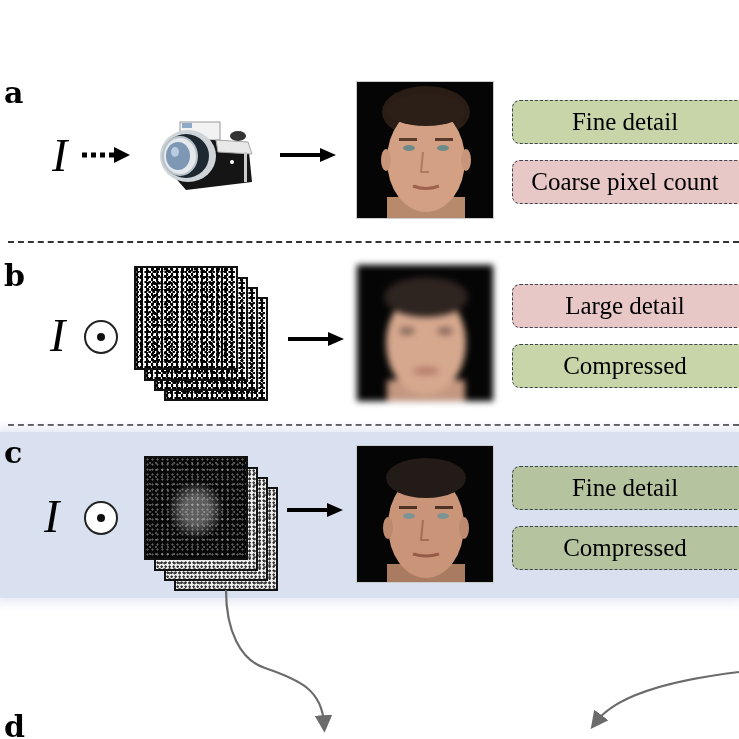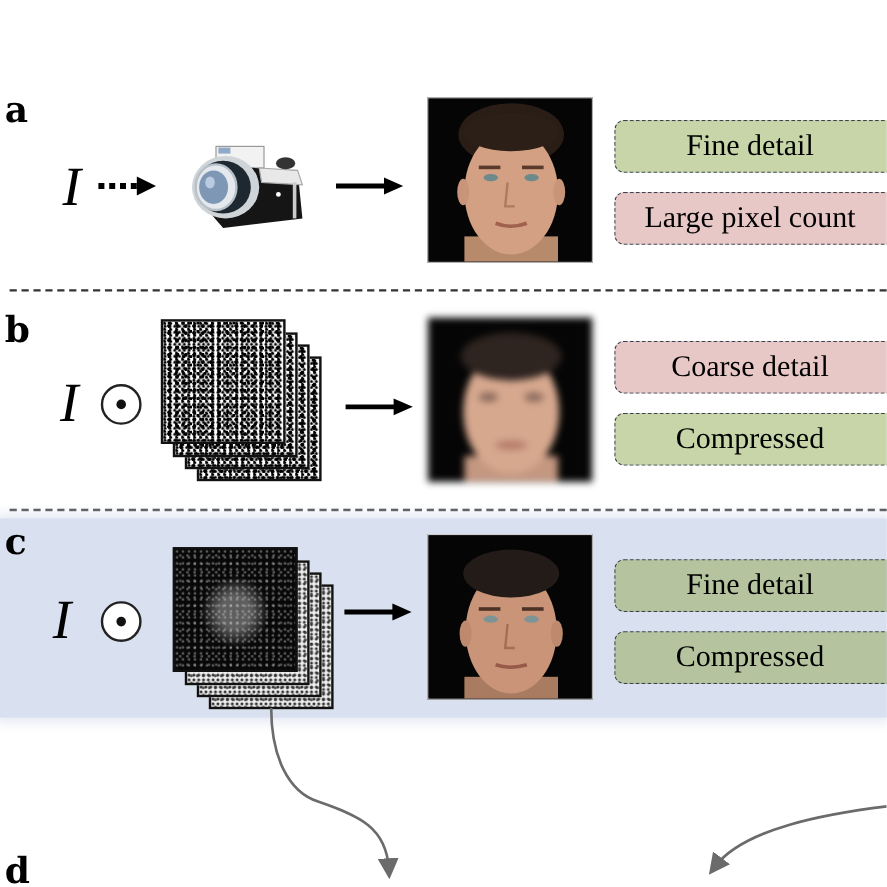--- a/index.html
+++ b/index.html
@@ -76,21 +76,21 @@
     <path d="M66 70 L64 90 L72 90" stroke="#b07a5e" stroke-width="2" fill="none"></path>
     <path d="M56 104 Q69 109 82 104" stroke="#a0614f" stroke-width="3" fill="none"></path>
     <ellipse cx="29" cy="78" rx="5" ry="11" fill="#c8957a"></ellipse>
     <ellipse cx="109" cy="78" rx="5" ry="11" fill="#c8957a"></ellipse>
   </svg>
 </div>
 <div class="label-box green" style="top:100px;">
     <span>Fine detail</span>
   </div>
 <div class="label-box red" style="top:160px;">
-    <span>Large pixel count</span>
+    <span>Coarse pixel count</span>
   </div>
 
 <div class="separator" style="top:241px;"></div>
 
 <div class="panel-letter" style="left:4px; top:261px;">b</div>
 <div class="I-sym" style="left:50px; top:313px;">I</div>
 <div class="odot" style="left:84px; top:320px;"></div>
 <div class="abs" style="left:132px; top:265px; width:140px; height:140px;">
   <div class="stack-sheet noise" style="left:32px; top:32px;"></div>
   <div class="stack-sheet noise" style="left:22px; top:22px;"></div>
@@ -106,21 +106,21 @@
     <rect width="138" height="138" fill="#050505"></rect>
     <rect x="30" y="115" width="78" height="23" fill="#c49780"></rect>
     <ellipse cx="69" cy="78" rx="40" ry="52" fill="#d6a88e"></ellipse>
     <ellipse cx="69" cy="32" rx="42" ry="20" fill="#2e2420"></ellipse>
     <ellipse cx="50" cy="66" rx="8" ry="4" fill="#8a6a5c"></ellipse>
     <ellipse cx="88" cy="66" rx="8" ry="4" fill="#8a6a5c"></ellipse>
     <ellipse cx="69" cy="106" rx="13" ry="4" fill="#b57c6c"></ellipse>
   </svg>
 </div>
 <div class="label-box red" style="top:284px;">
-    <span>Coarse detail</span>
+    <span>Large detail</span>
   </div>
 <div class="label-box green" style="top:344px;">
     <span>Compressed</span>
   </div>
 
 <div class="separator" style="top:424px;"></div>
 
 <div class="highlight"></div>
 <div class="panel-letter" style="left:4px; top:438px;">c</div>
 <div class="I-sym" style="left:44px; top:494px;">I</div>

